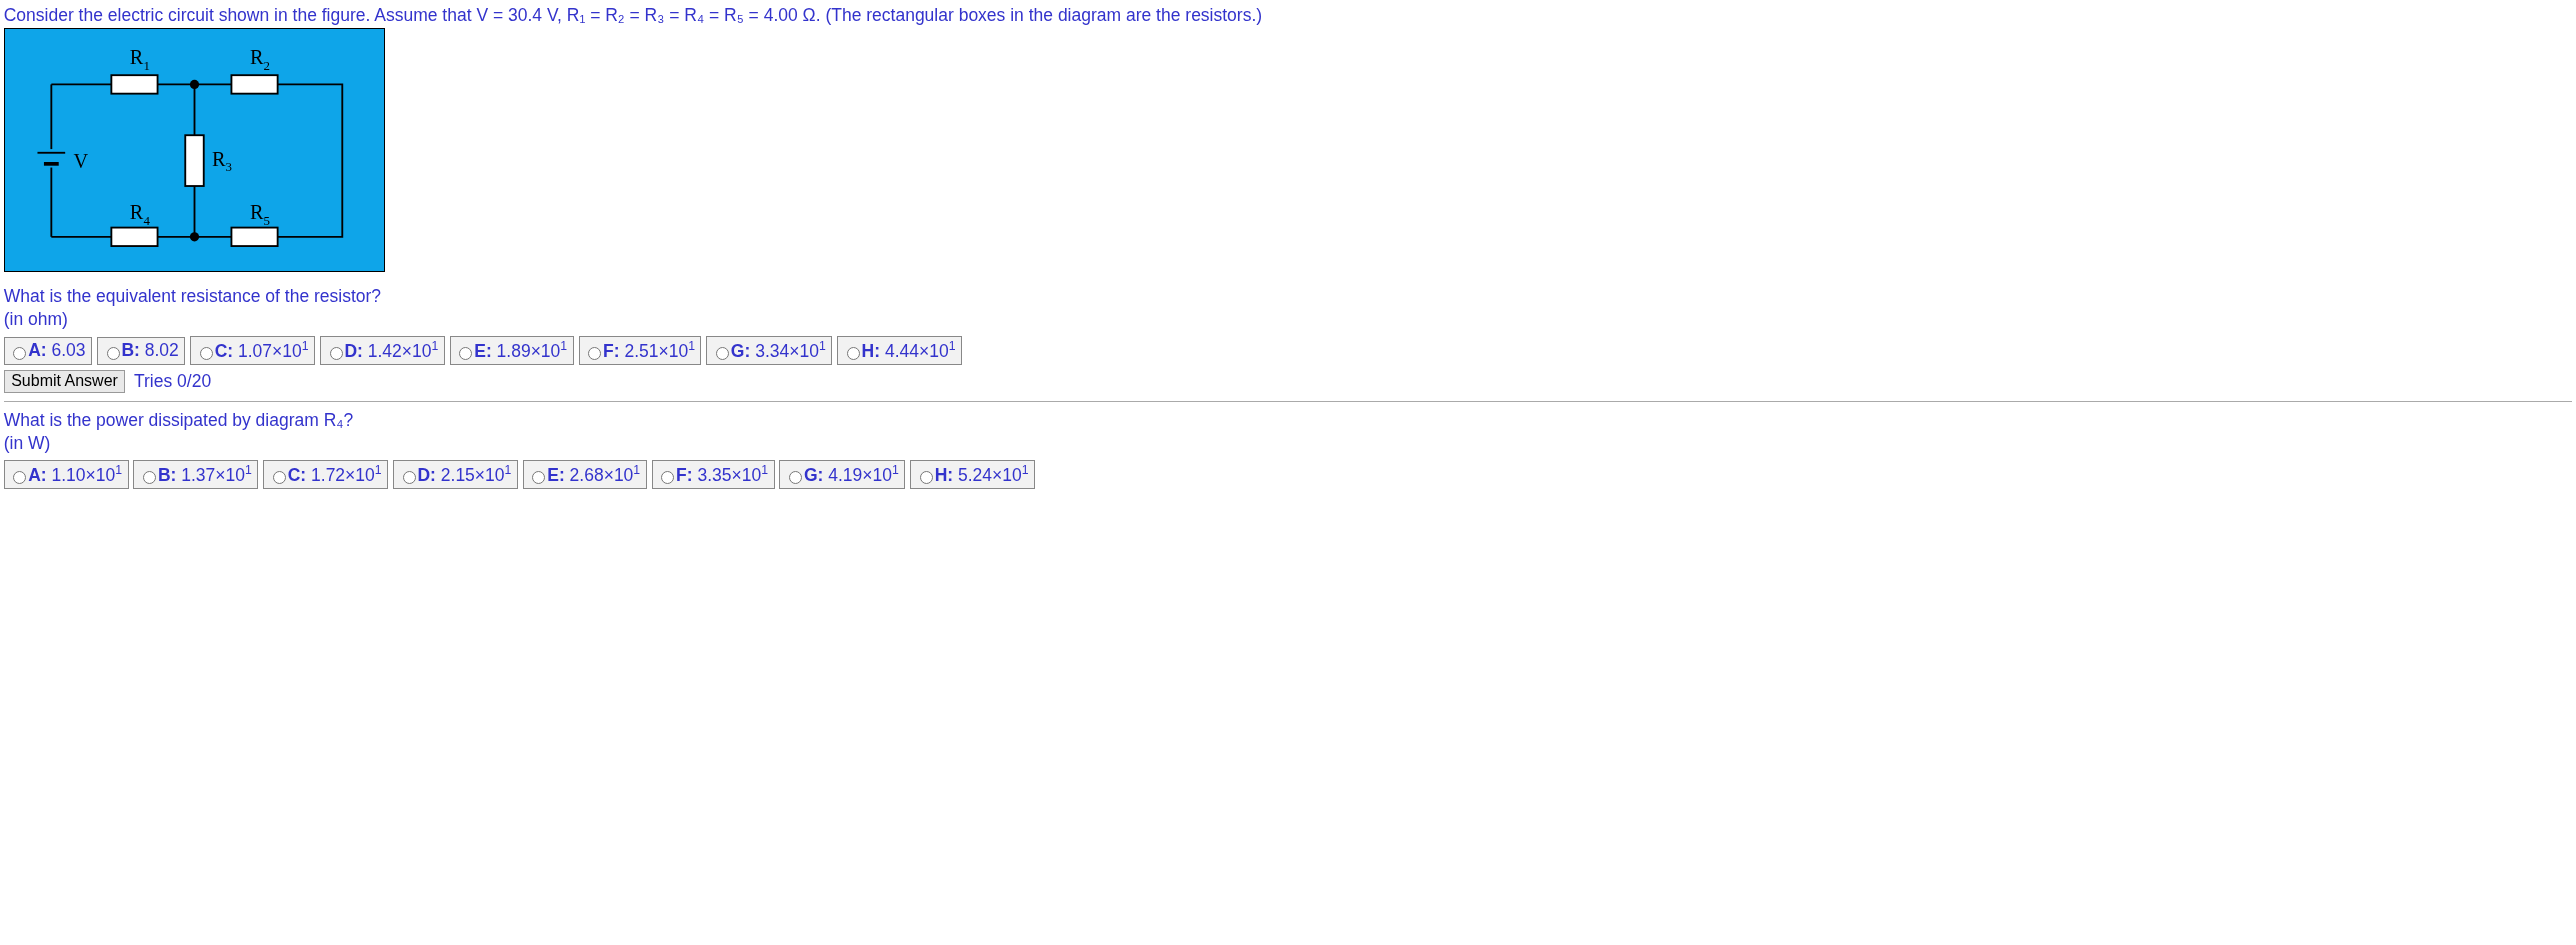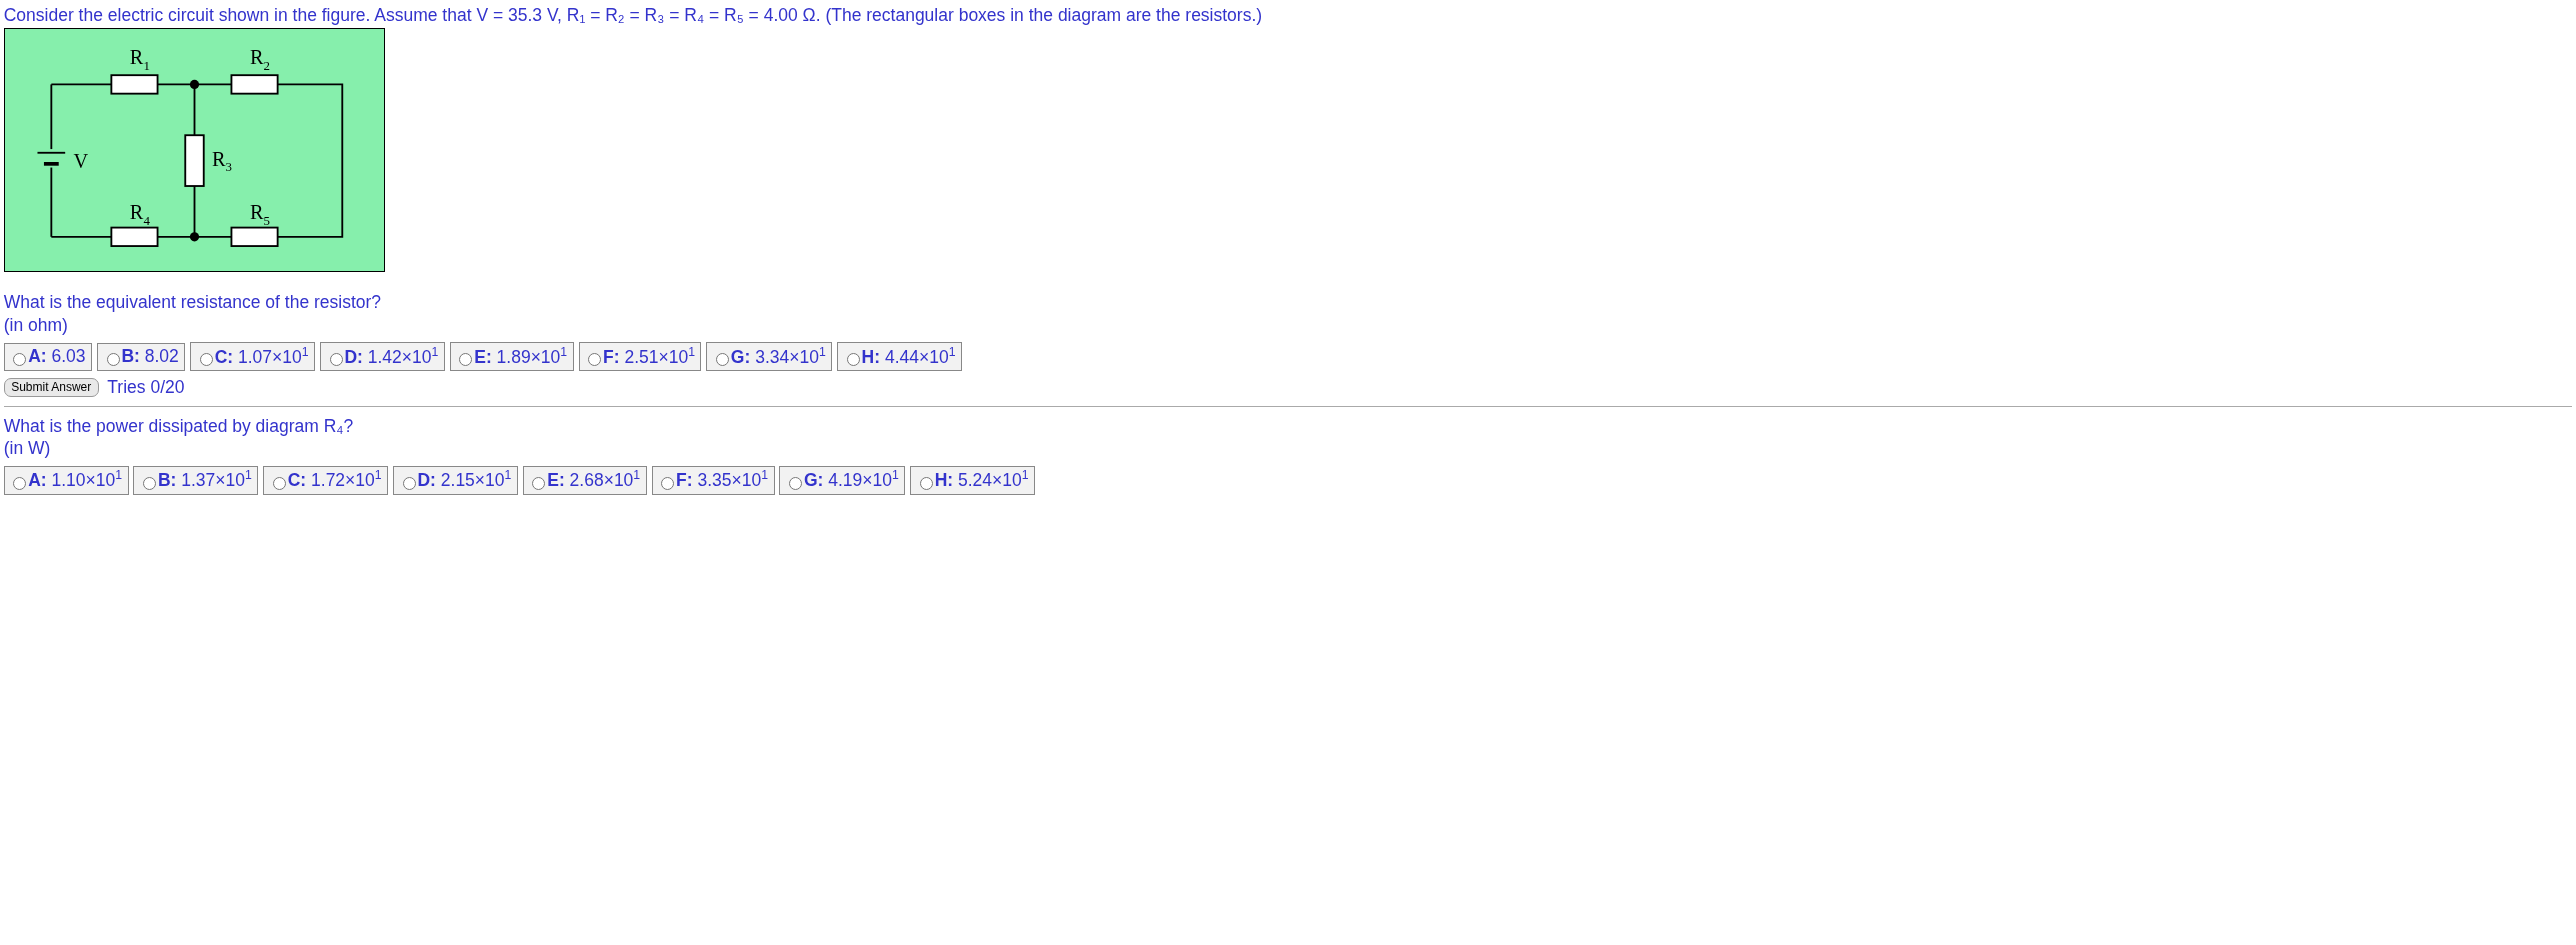--- a/index.html
+++ b/index.html
@@ -9,22 +9,22 @@
     margin: 0;
     padding: 3.7px;
     background: #fff;
     line-height: 1.3;
   }
   .diagram-box {
     border: 0.9px solid #000;
     width: 379px;
     height: 242px;
     margin-top: 1.8px;
-    margin-bottom: 19px;
-    background: #86efac;
+    margin-bottom: 13px;
+    background: #0ea5e9;
     position: relative;
     text-decoration: underline;
   }
   .diagram-box svg { display: block; }
   .diagram-label { font-family: "Times New Roman", serif; font-size: 22px; fill: #000; }
   .sub { font-size: 14px; }
   .choice-row { margin-top: 5.5px; }
   .choice-cell {
     display: inline-block;
     border: 0.9px solid #888;
@@ -36,40 +36,40 @@
     color: #3333cc;
   }
   .choice-cell input[type="radio"] {
     vertical-align: middle;
     margin-right: 1.8px;
   }
   .letter { font-weight: bold; }
   sup { font-size: 0.7em; }
   .submit-btn {
     font-family: Arial, sans-serif;
-    font-size: 12px;
+    font-size: 16px;
     background: #e9e9e9;
     border: 0.9px solid #999;
-    border-radius: 7px;
+    border-radius: 0;
     padding: 1.8px 6.5px;
     color: #000;
     vertical-align: middle;
   }
   .tries { color: #3333cc; font-size: 17.5px; vertical-align: middle; margin-left: 3.7px; text-align: center; }
   hr {
     border: none;
     border-top: 0.9px solid #aaa;
     margin: 7.4px 0 7.4px 0;
   }
   .submit-row { margin-top: 3.7px; }
 </style>
 </head>
 <body>
 
-<div>Consider the electric circuit shown in the figure. Assume that V = 35.3 V, R₁ = R₂ = R₃ = R₄ = R₅ = 4.00 Ω. (The rectangular boxes in the diagram are the resistors.)</div>
+<div>Consider the electric circuit shown in the figure. Assume that V = 30.4 V, R₁ = R₂ = R₃ = R₄ = R₅ = 4.00 Ω. (The rectangular boxes in the diagram are the resistors.)</div>
 
 <div class="diagram-box">
   <svg width="379" height="242" viewBox="0 0 410 262" style="font-size:19px">
 
     <g stroke="#000" stroke-width="2" fill="none">
 
       <path d="M 50 60 L 115 60"></path>
       <path d="M 165 60 L 205 60"></path>
 
       <path d="M 205 60 L 245 60"></path>

